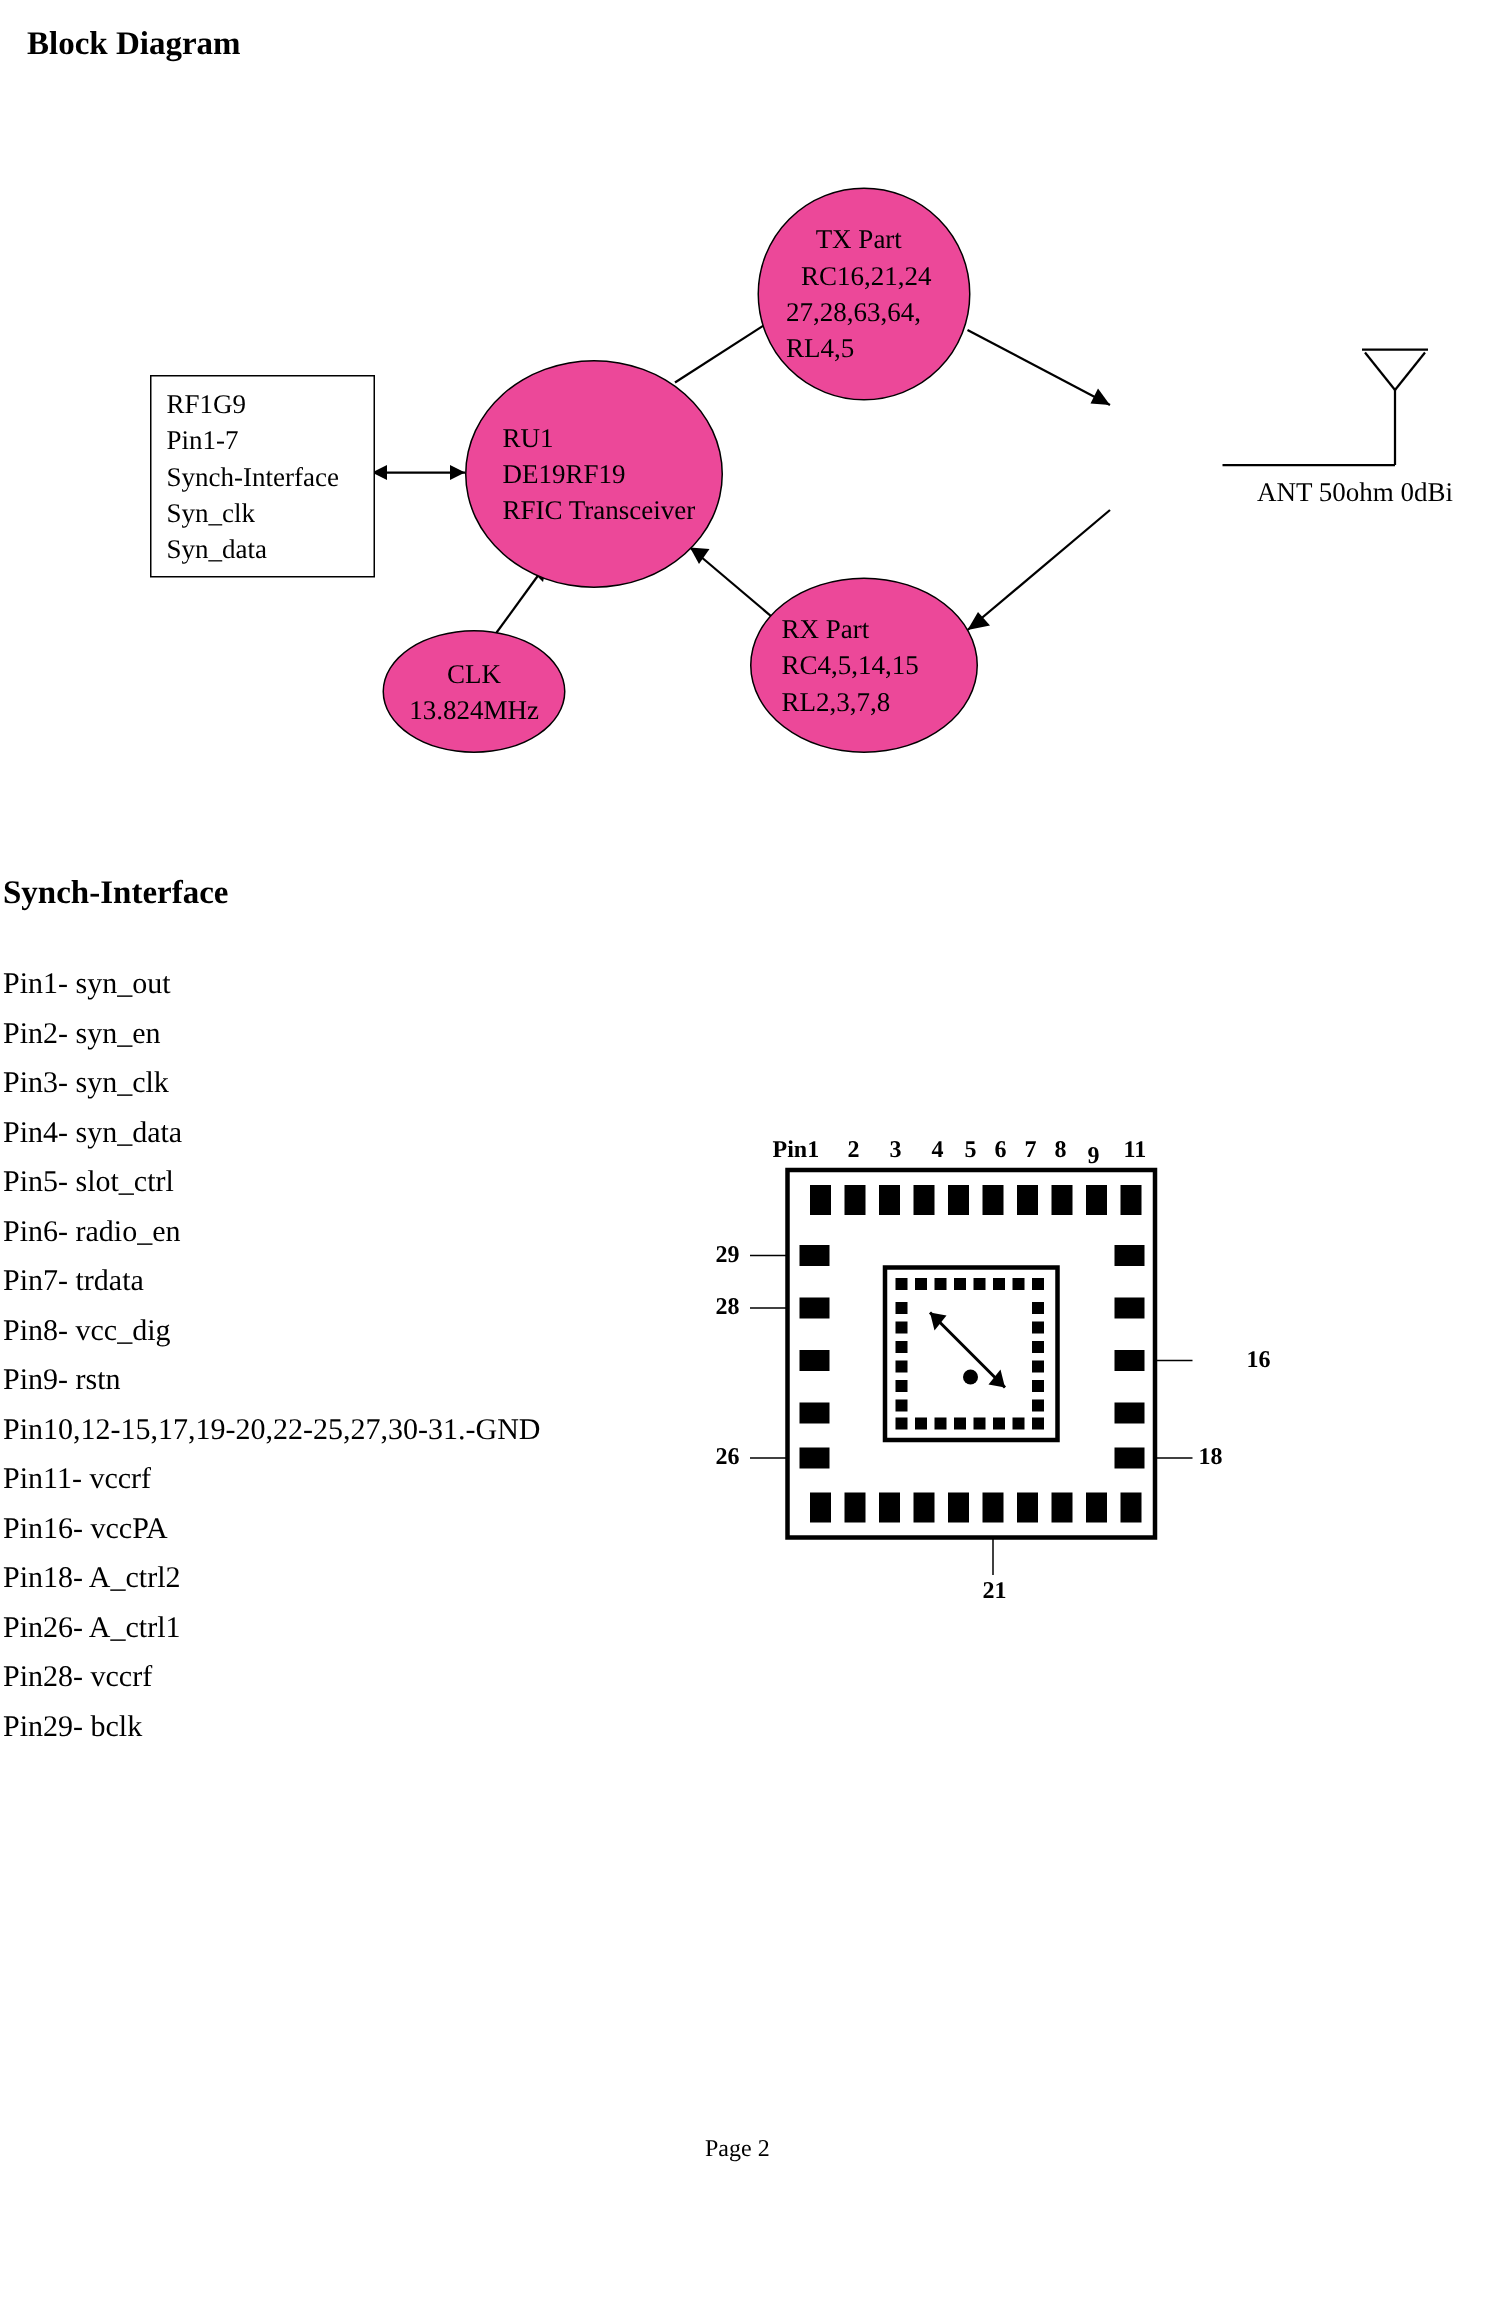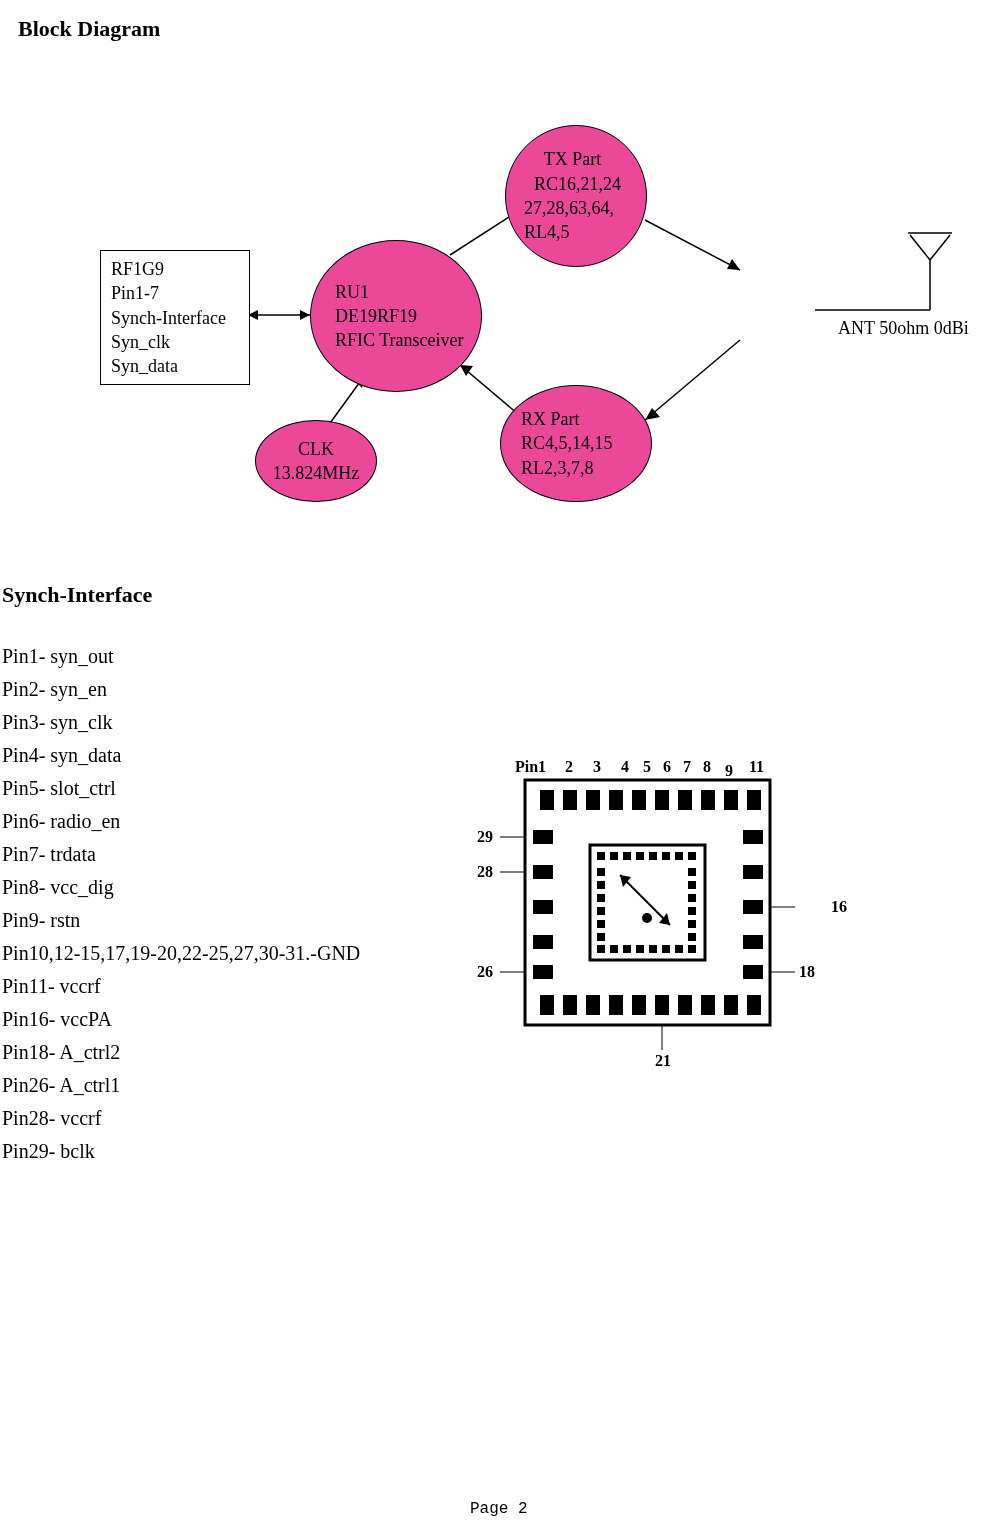--- a/index.html
+++ b/index.html
@@ -305,15 +305,15 @@
     <span class="pinlbl" style="left:12px; top:88px;">29</span>
     <span class="pinlbl" style="left:12px; top:123px;">28</span>
     <span class="pinlbl" style="left:12px; top:223px;">26</span>
 
     <span class="pinlbl" style="left:334px; top:158px;margin-left:32px;">16</span>
     <span class="pinlbl" style="left:334px; top:223px;">18</span>
 
     <span class="pinlbl" style="left:190px; top:312px;">21</span>
   </div>
 
-  <div class="footer" style="left:470px; top:1500px;font-family:Liberation Mono, monospace;">Page 2</div>
+  <div class="footer" style="left:470px; top:1424px;">Page 2</div>
 
 </div>
 
 </body></html>

